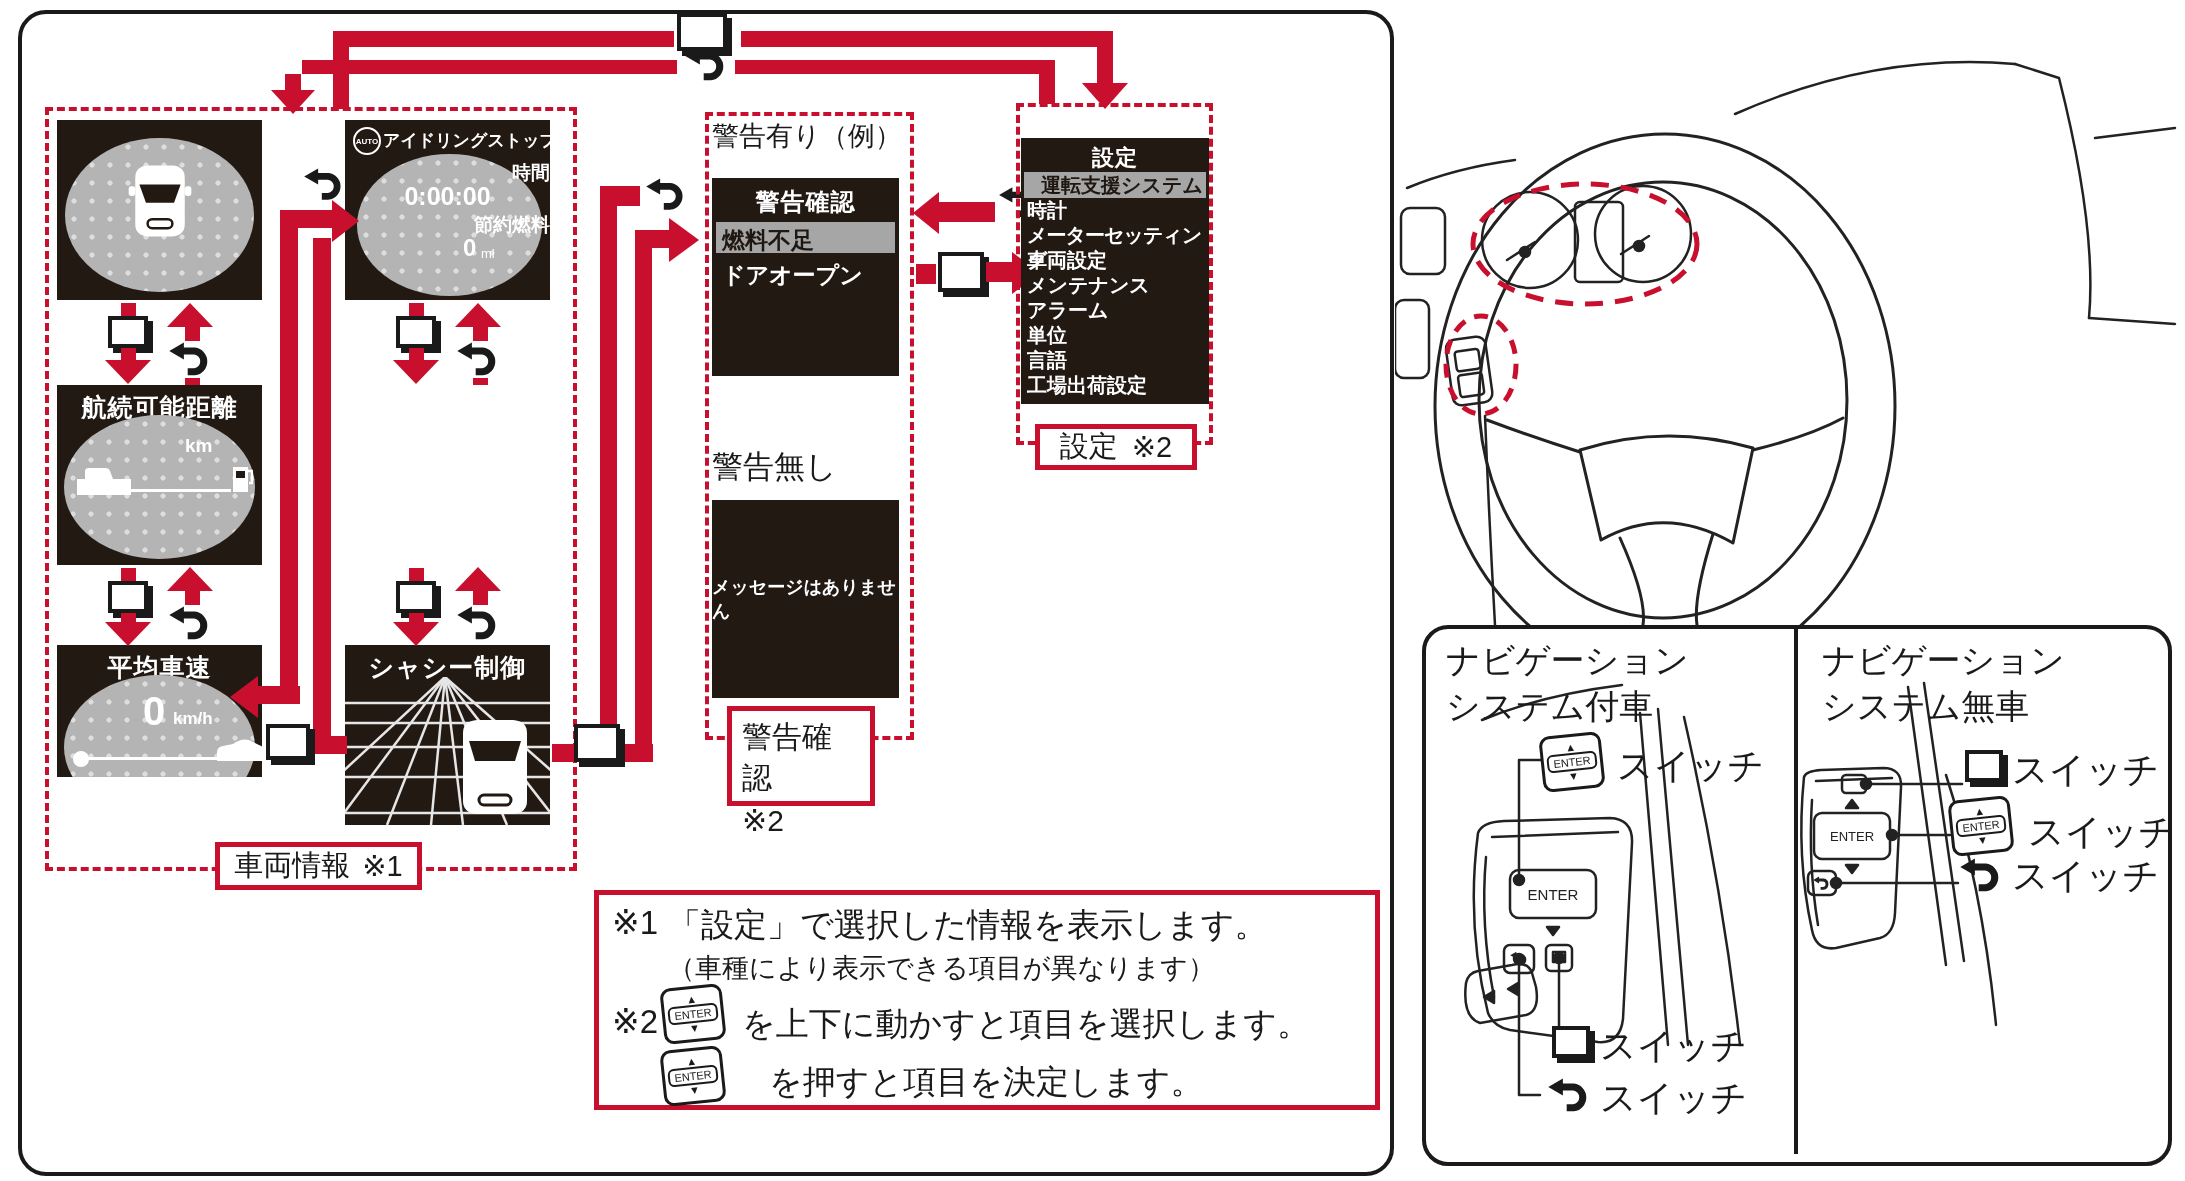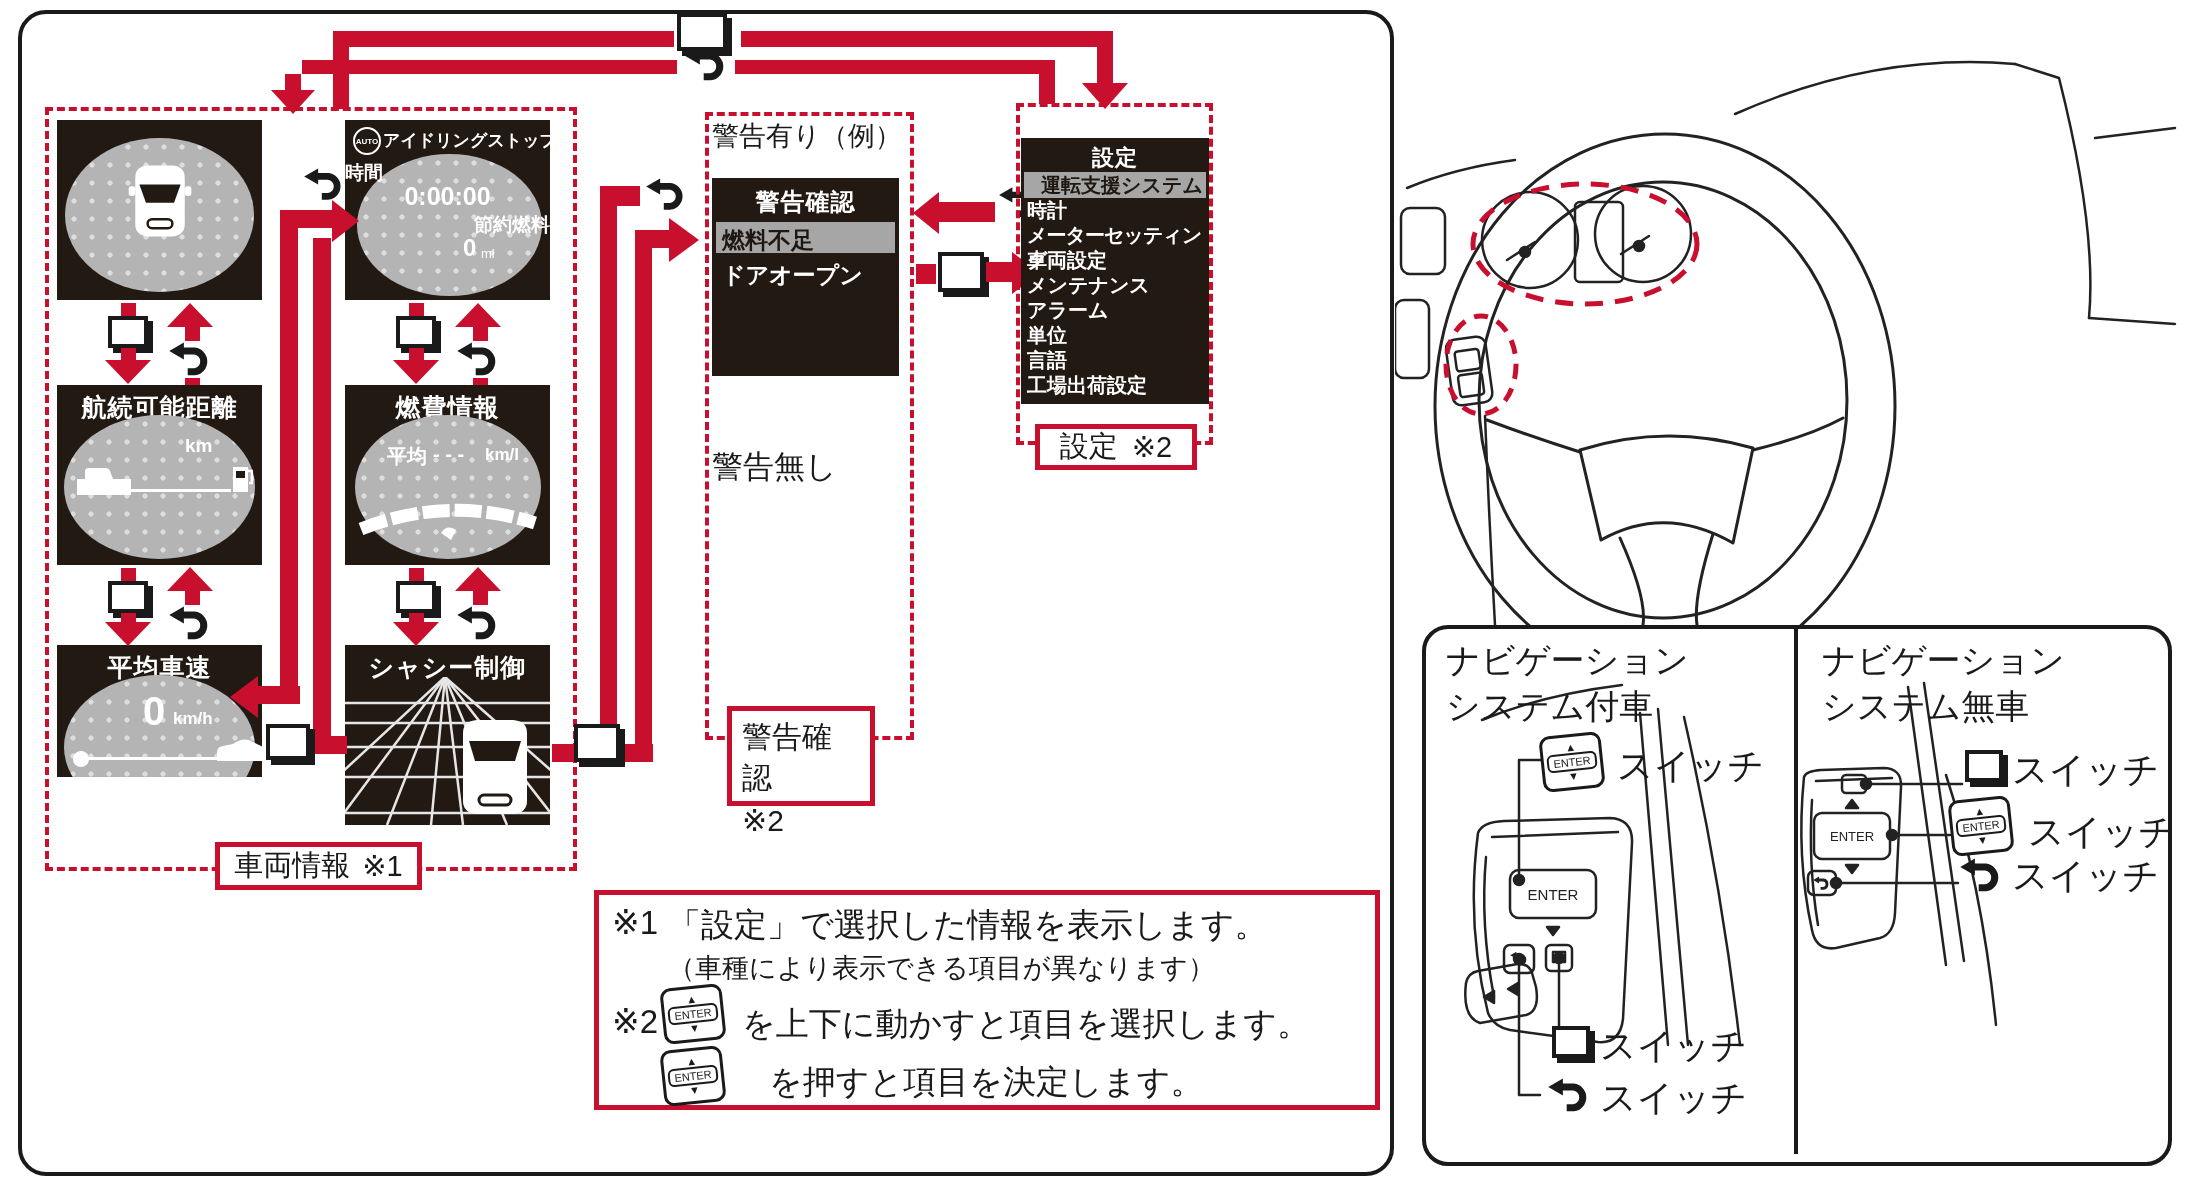--- a/index.html
+++ b/index.html
@@ -99,38 +99,27 @@
       <path d="M2 24 V15 Q2 10 8 9 L18 7 Q26 1 34 3 L44 8 Q50 10 50 16 V24 Z" fill="#fff"></path>
     </svg>
   </div>
 
   <div class="scr" style="left:345px;top:120px;width:205px;height:180px;">
     <div class="ab" style="left:8px;top:7px;width:24px;height:24px;border:2.5px solid #fff;border-radius:50%;display:flex;align-items:center;justify-content:center;">
       <span style="font-size:8px;font-weight:bold;color:#fff;">AUTO</span>
     </div>
     <div class="wht" style="left:38px;top:9px;font-size:17px;font-weight:bold;">アイドリングストップ</div>
     <div class="oval" style="left:12px;top:34px;width:185px;height:142px;"></div>
-    <div class="wht" style="left:0;top:40px;width:205px;text-align:left;font-size:19px;font-weight:bold;">時間</div>
+    <div class="wht" style="left:0;top:40px;width:205px;text-align:right;font-size:19px;font-weight:bold;">時間</div>
     <div class="wht" style="left:0;top:62px;width:205px;text-align:center;font-size:25px;font-weight:bold;">0:00:00</div>
     <div class="wht" style="left:0;top:92px;width:205px;text-align:right;font-size:19px;font-weight:bold;">節約燃料</div>
     <div class="wht" style="left:118px;top:114px;font-size:24px;font-weight:bold;">0</div>
     <div class="wht" style="left:136px;top:126px;font-size:13px;">ml</div>
   </div>
 
-  <div class="scr" style="left:345px;top:385px;width:205px;height:180px;">
-    <div class="t" style="top:6px;font-size:25px;">燃費情報</div>
-    <div class="oval" style="left:10px;top:30px;width:186px;height:144px;"></div>
-    <div class="wht" style="left:42px;top:58px;font-size:20px;font-weight:bold;">平均</div>
-    <div class="wht" style="left:88px;top:58px;font-size:20px;font-weight:bold;">- - -</div>
-    <div class="wht" style="left:140px;top:60px;font-size:17px;font-weight:bold;">km/l</div>
-    <svg class="ab" style="left:8px;top:92px;" width="190" height="70" viewBox="0 0 190 70">
-      <path d="M8 52 Q95 18 182 46" fill="none" stroke="#fff" stroke-width="13" stroke-dasharray="27 5"></path>
-      <path d="M88 56 q6 -9 15 -3 l-5 10 z" fill="#fff"></path>
-    </svg>
-  </div>
 
   <div class="scr" style="left:345px;top:645px;width:205px;height:180px;">
     <div class="t" style="top:6px;font-size:25px;z-index:2;">シャシー制御</div>
     <svg class="ab" style="left:0;top:32px;" width="205" height="148" viewBox="0 0 205 148">
       <g stroke="#e6e6e6" stroke-width="2.5">
         <line x1="0" y1="26" x2="205" y2="26"></line>
           <line x1="0" y1="46" x2="205" y2="46"></line>
         <line x1="0" y1="70" x2="205" y2="70"></line>
           <line x1="0" y1="100" x2="205" y2="100"></line>
         <line x1="0" y1="136" x2="205" y2="136"></line>
@@ -233,20 +222,23 @@
 
   <div class="scr" style="left:712px;top:178px;width:187px;height:198px;">
     <div class="t" style="top:8px;font-size:24px;">警告確認</div>
     <div class="ab" style="left:4px;top:44px;width:179px;height:31px;background:var(--hl);">
       <span style="position:absolute;left:6px;top:3px;font-size:23px;font-weight:bold;color:#1f1812;">燃料不足</span>
     </div>
     <div class="wht" style="left:10px;top:82px;font-size:23px;font-weight:bold;">ドアオープン</div>
   </div>
 
   <div class="lbl" style="left:712px;top:446px;font-size:31px;font-weight:500;">警告無し</div>
+  <div class="scr" style="left:712px;top:500px;width:187px;height:198px;display:flex;align-items:center;justify-content:center;">
+    <span style="font-size:18px;font-weight:bold;">メッセージはありません</span>
+  </div>
 
   <div class="co" style="left:727px;top:706px;width:148px;height:100px;padding:6px 10px;">
     <div style="font-size:30px;">警告確認</div>
     <div style="font-size:30px;margin-top:4px;">※2</div>
   </div>
 
   <div class="tri" style="left:913px;top:192px;border-top:21px solid transparent;border-bottom:21px solid transparent;border-right:26px solid var(--red);"></div>
   <div class="bar" style="left:939px;top:202px;width:56px;height:20px;"></div>
   <div class="ri" style="left:997px;top:184px;width:42px;height:40px;">
       <svg viewBox="0 0 30 26">

